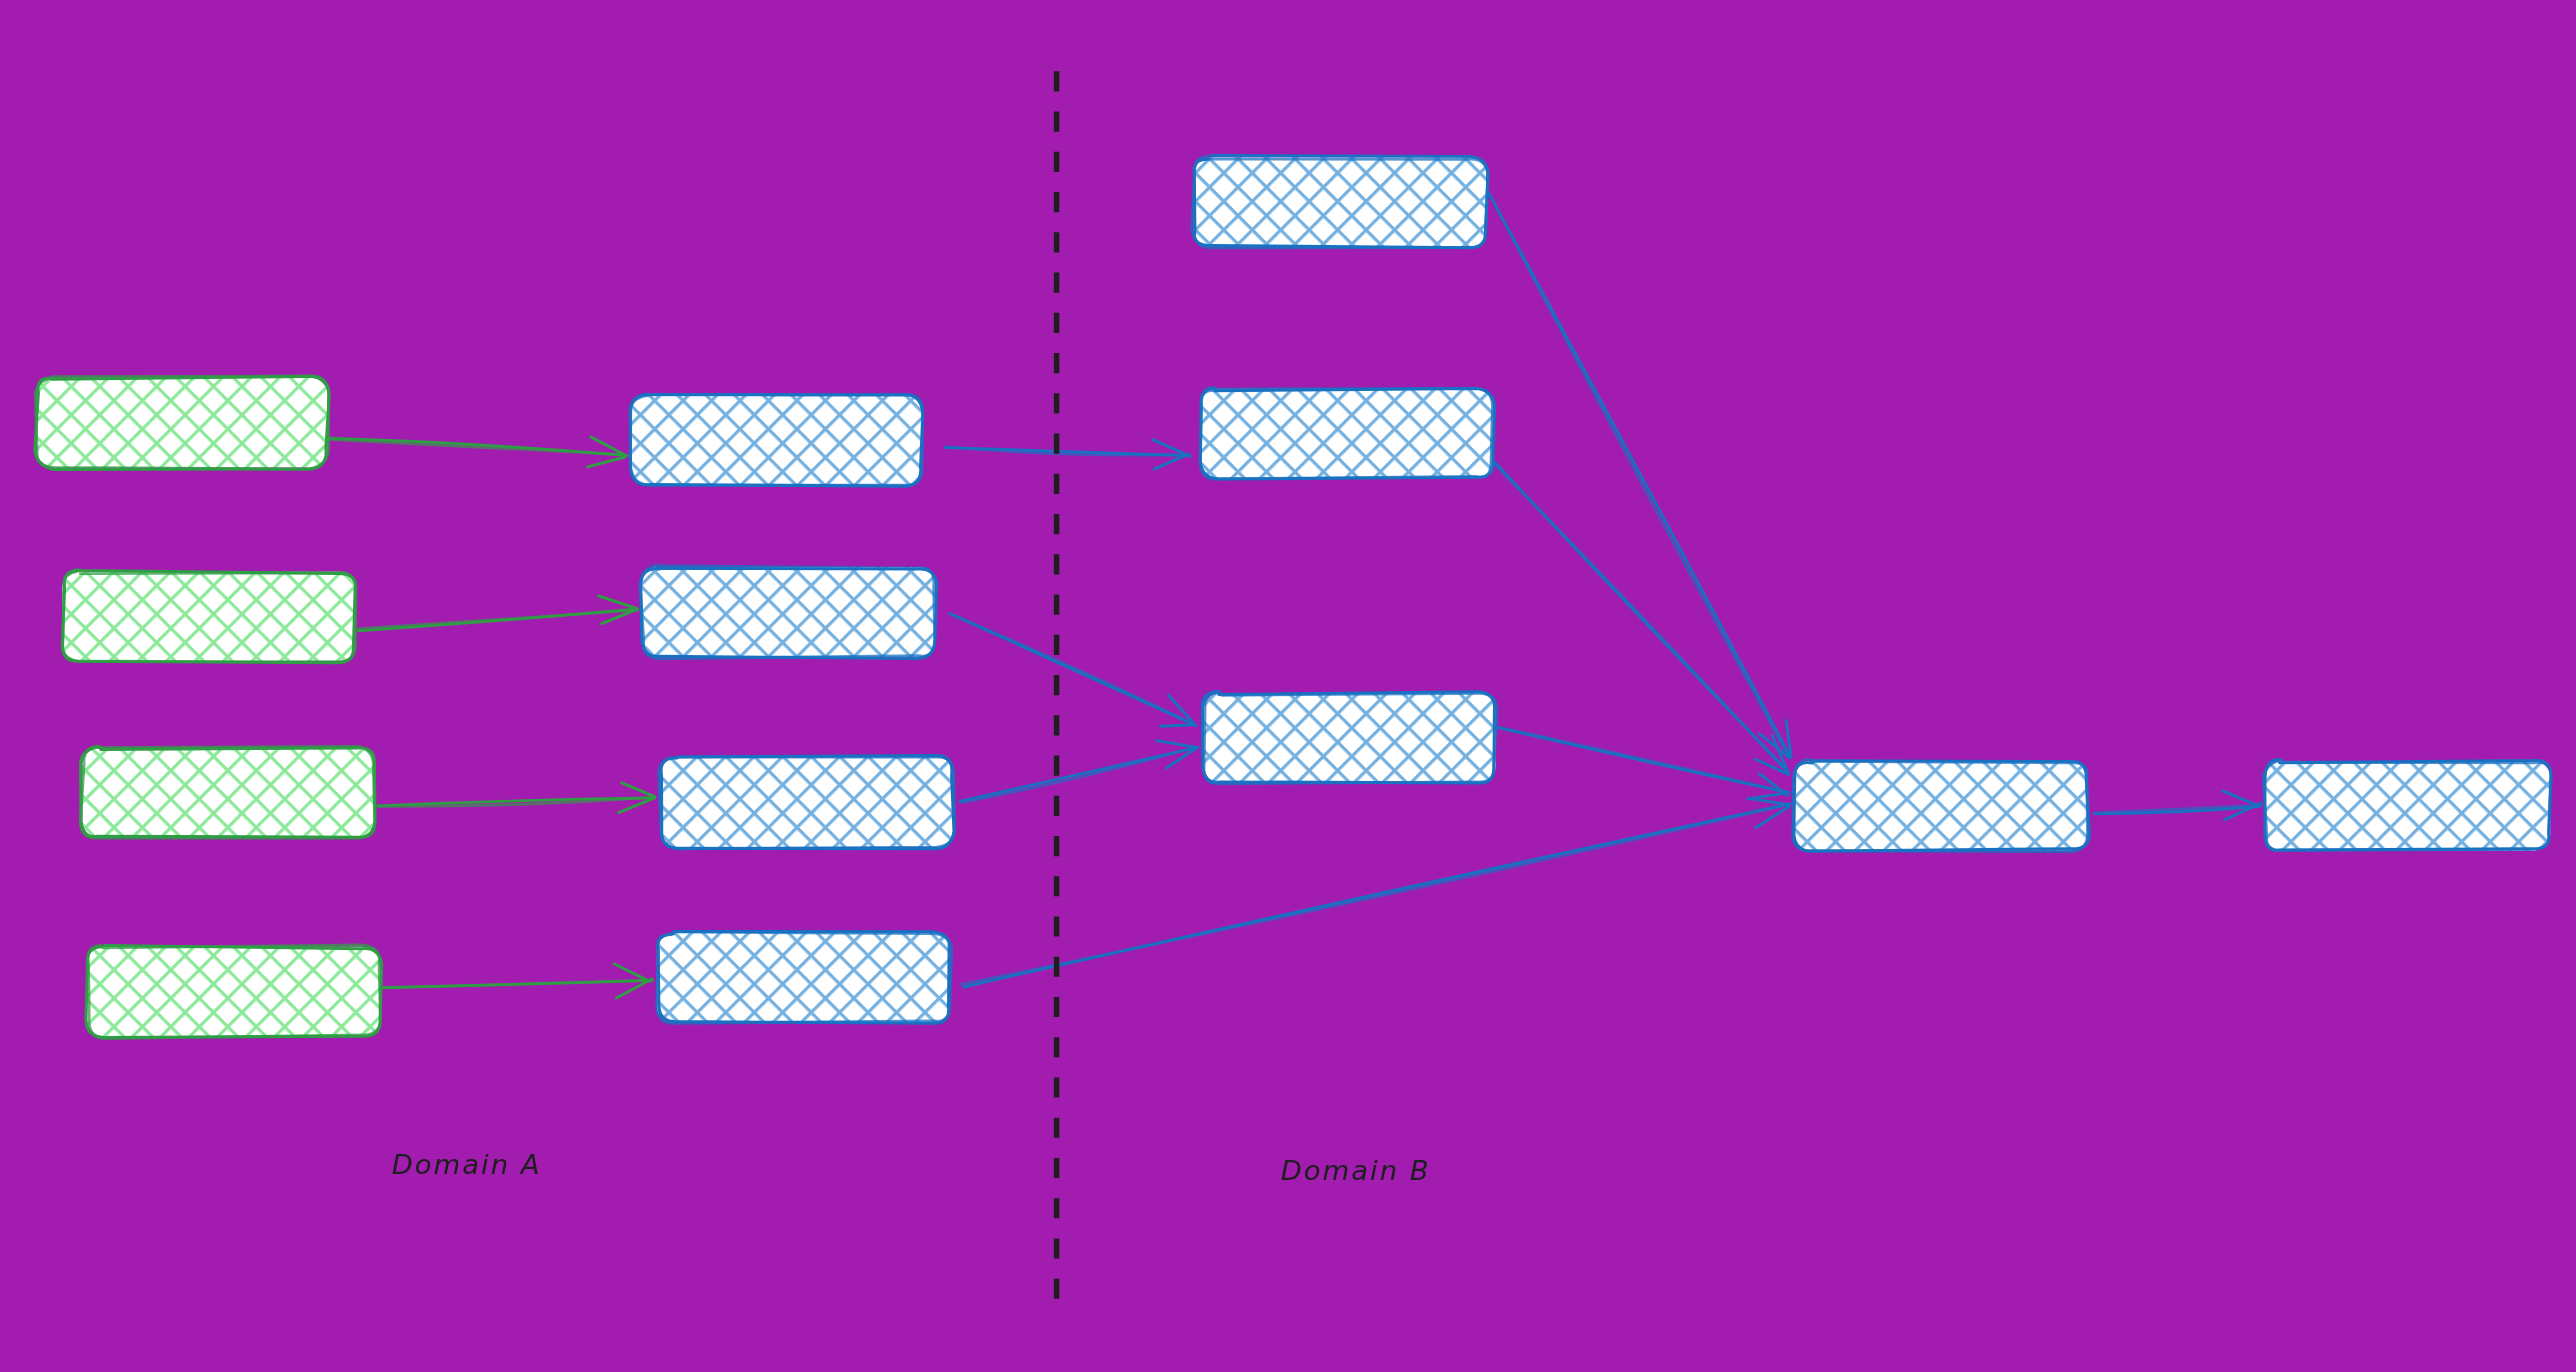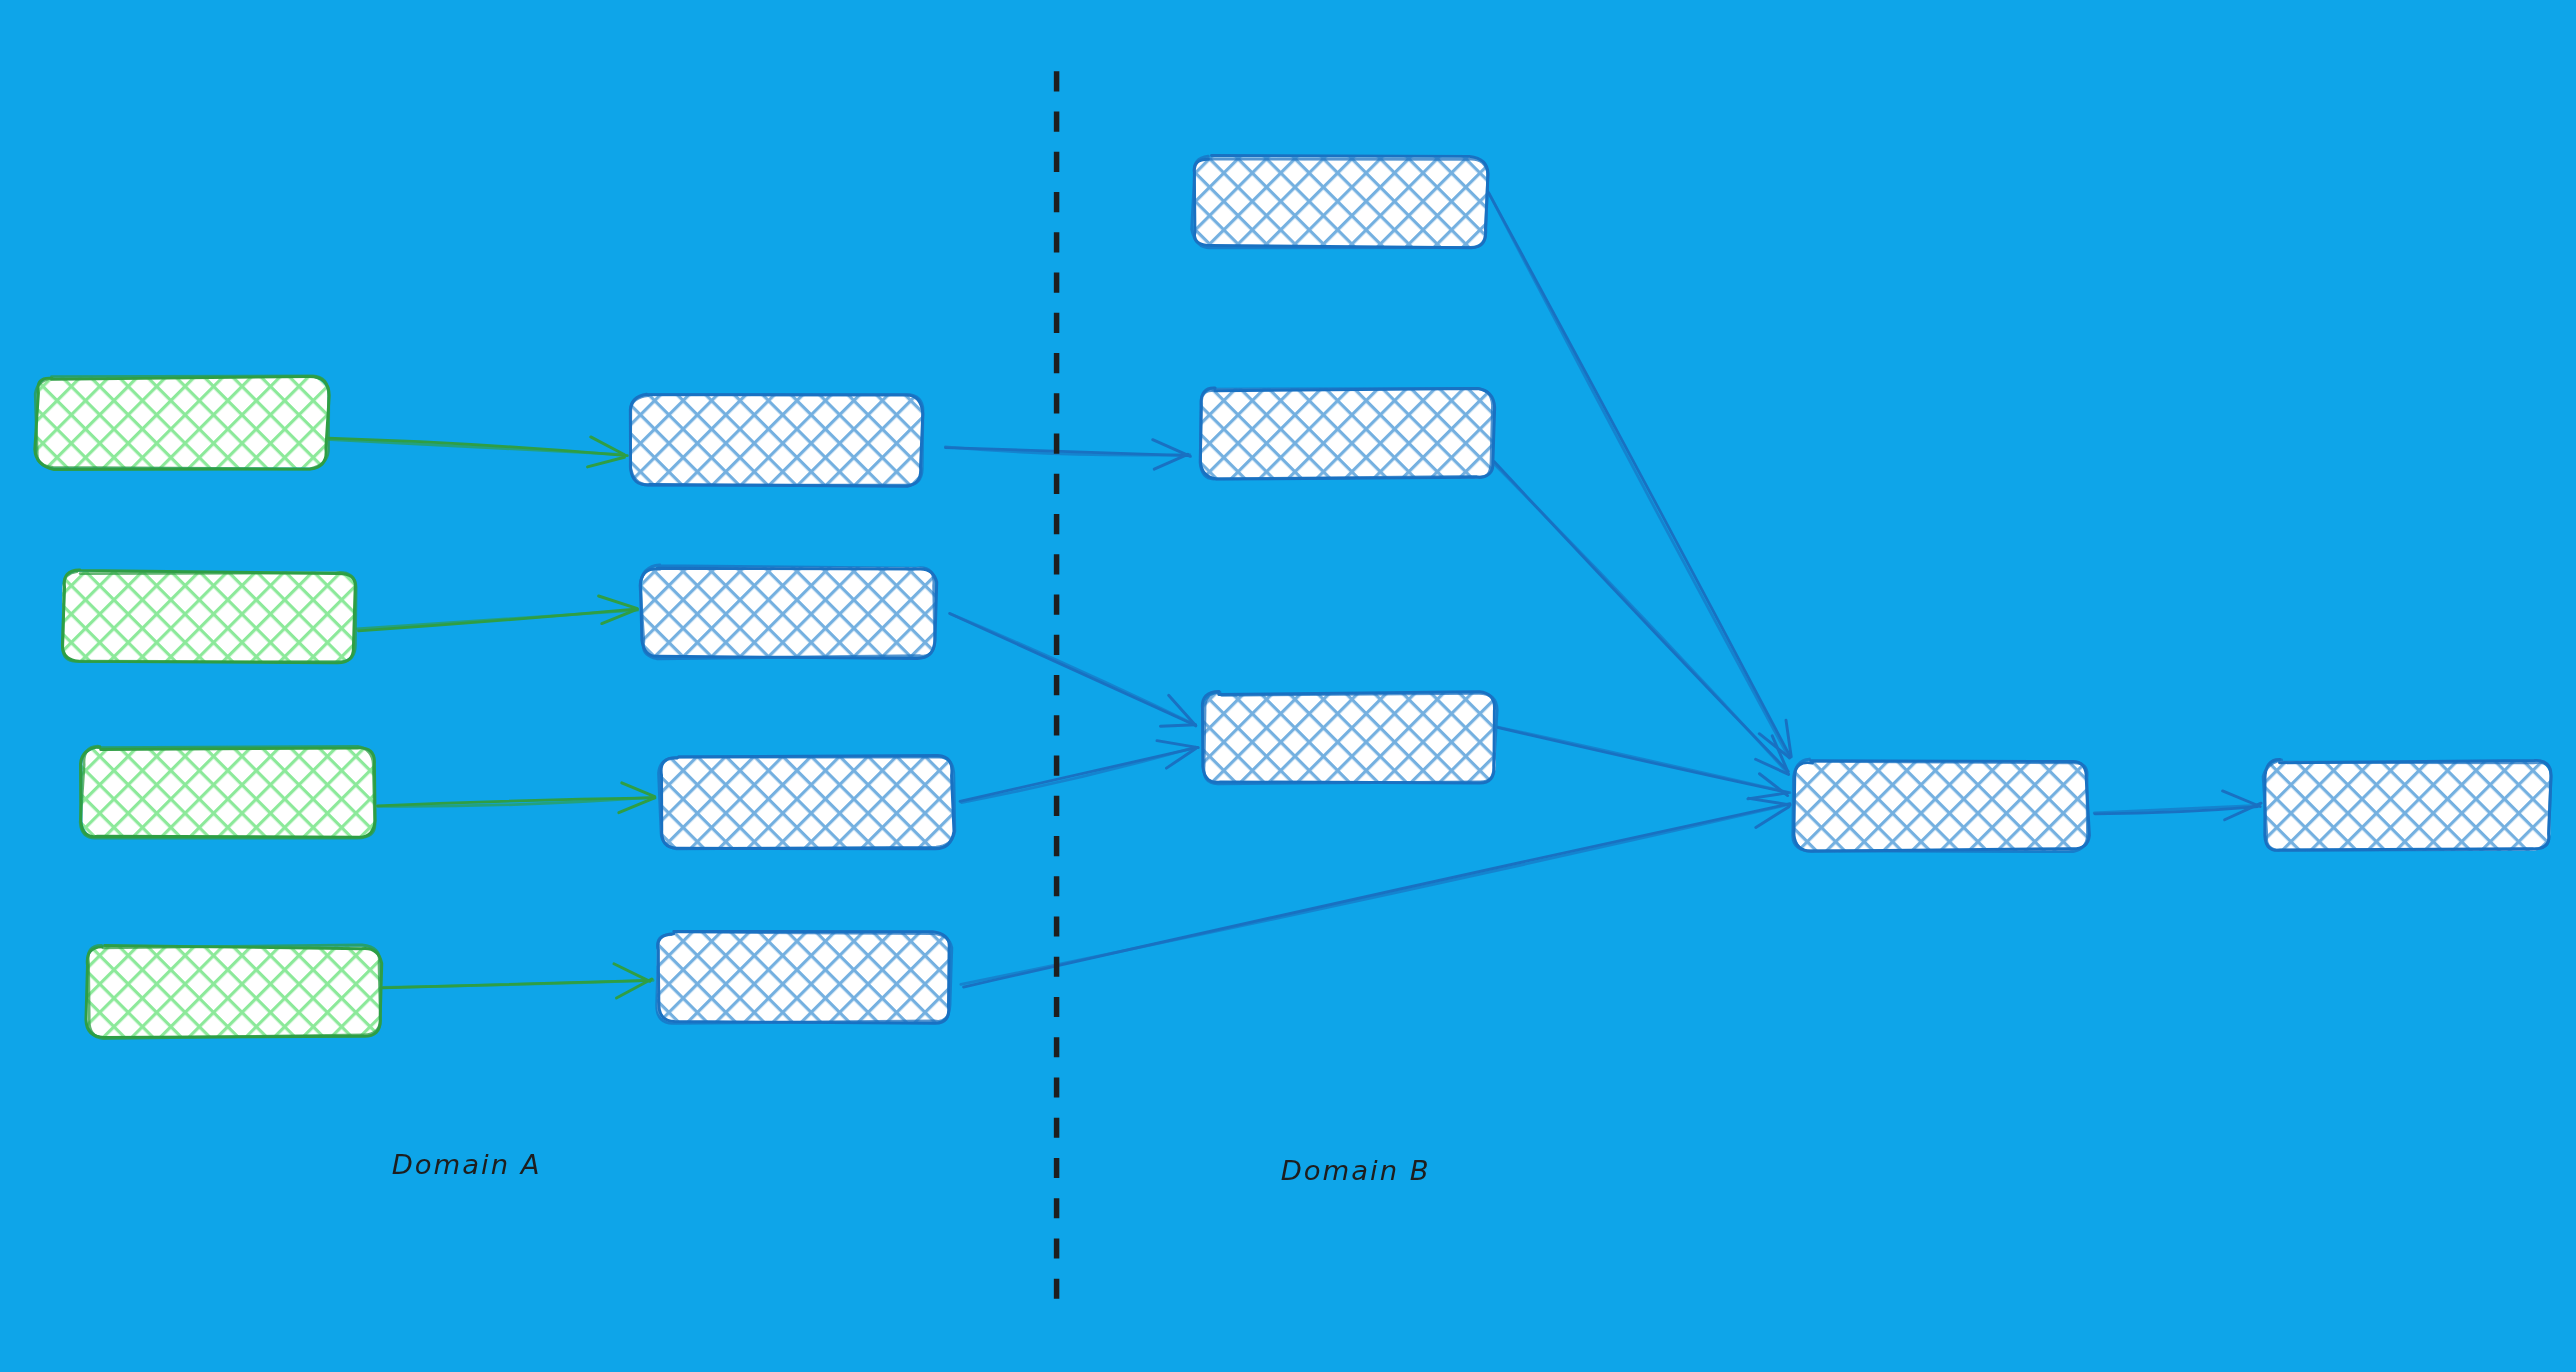--- a/index.html
+++ b/index.html
@@ -8,21 +8,21 @@
     padding: 0;
     background: #ffffff;
   }
   body {
     font-family: "DejaVu Sans", sans-serif;
   }
   #canvas-wrap {
     position: relative;
     width: 2576px;
     height: 1372px;
-    background: #0ea5e9;
+    background: #a21caf;
     overflow: hidden;
   }
   #diagram-svg {
     position: absolute;
     top: 0;
     left: 0;
     width: 2576px;
     height: 1372px;
     display: block;
   }

